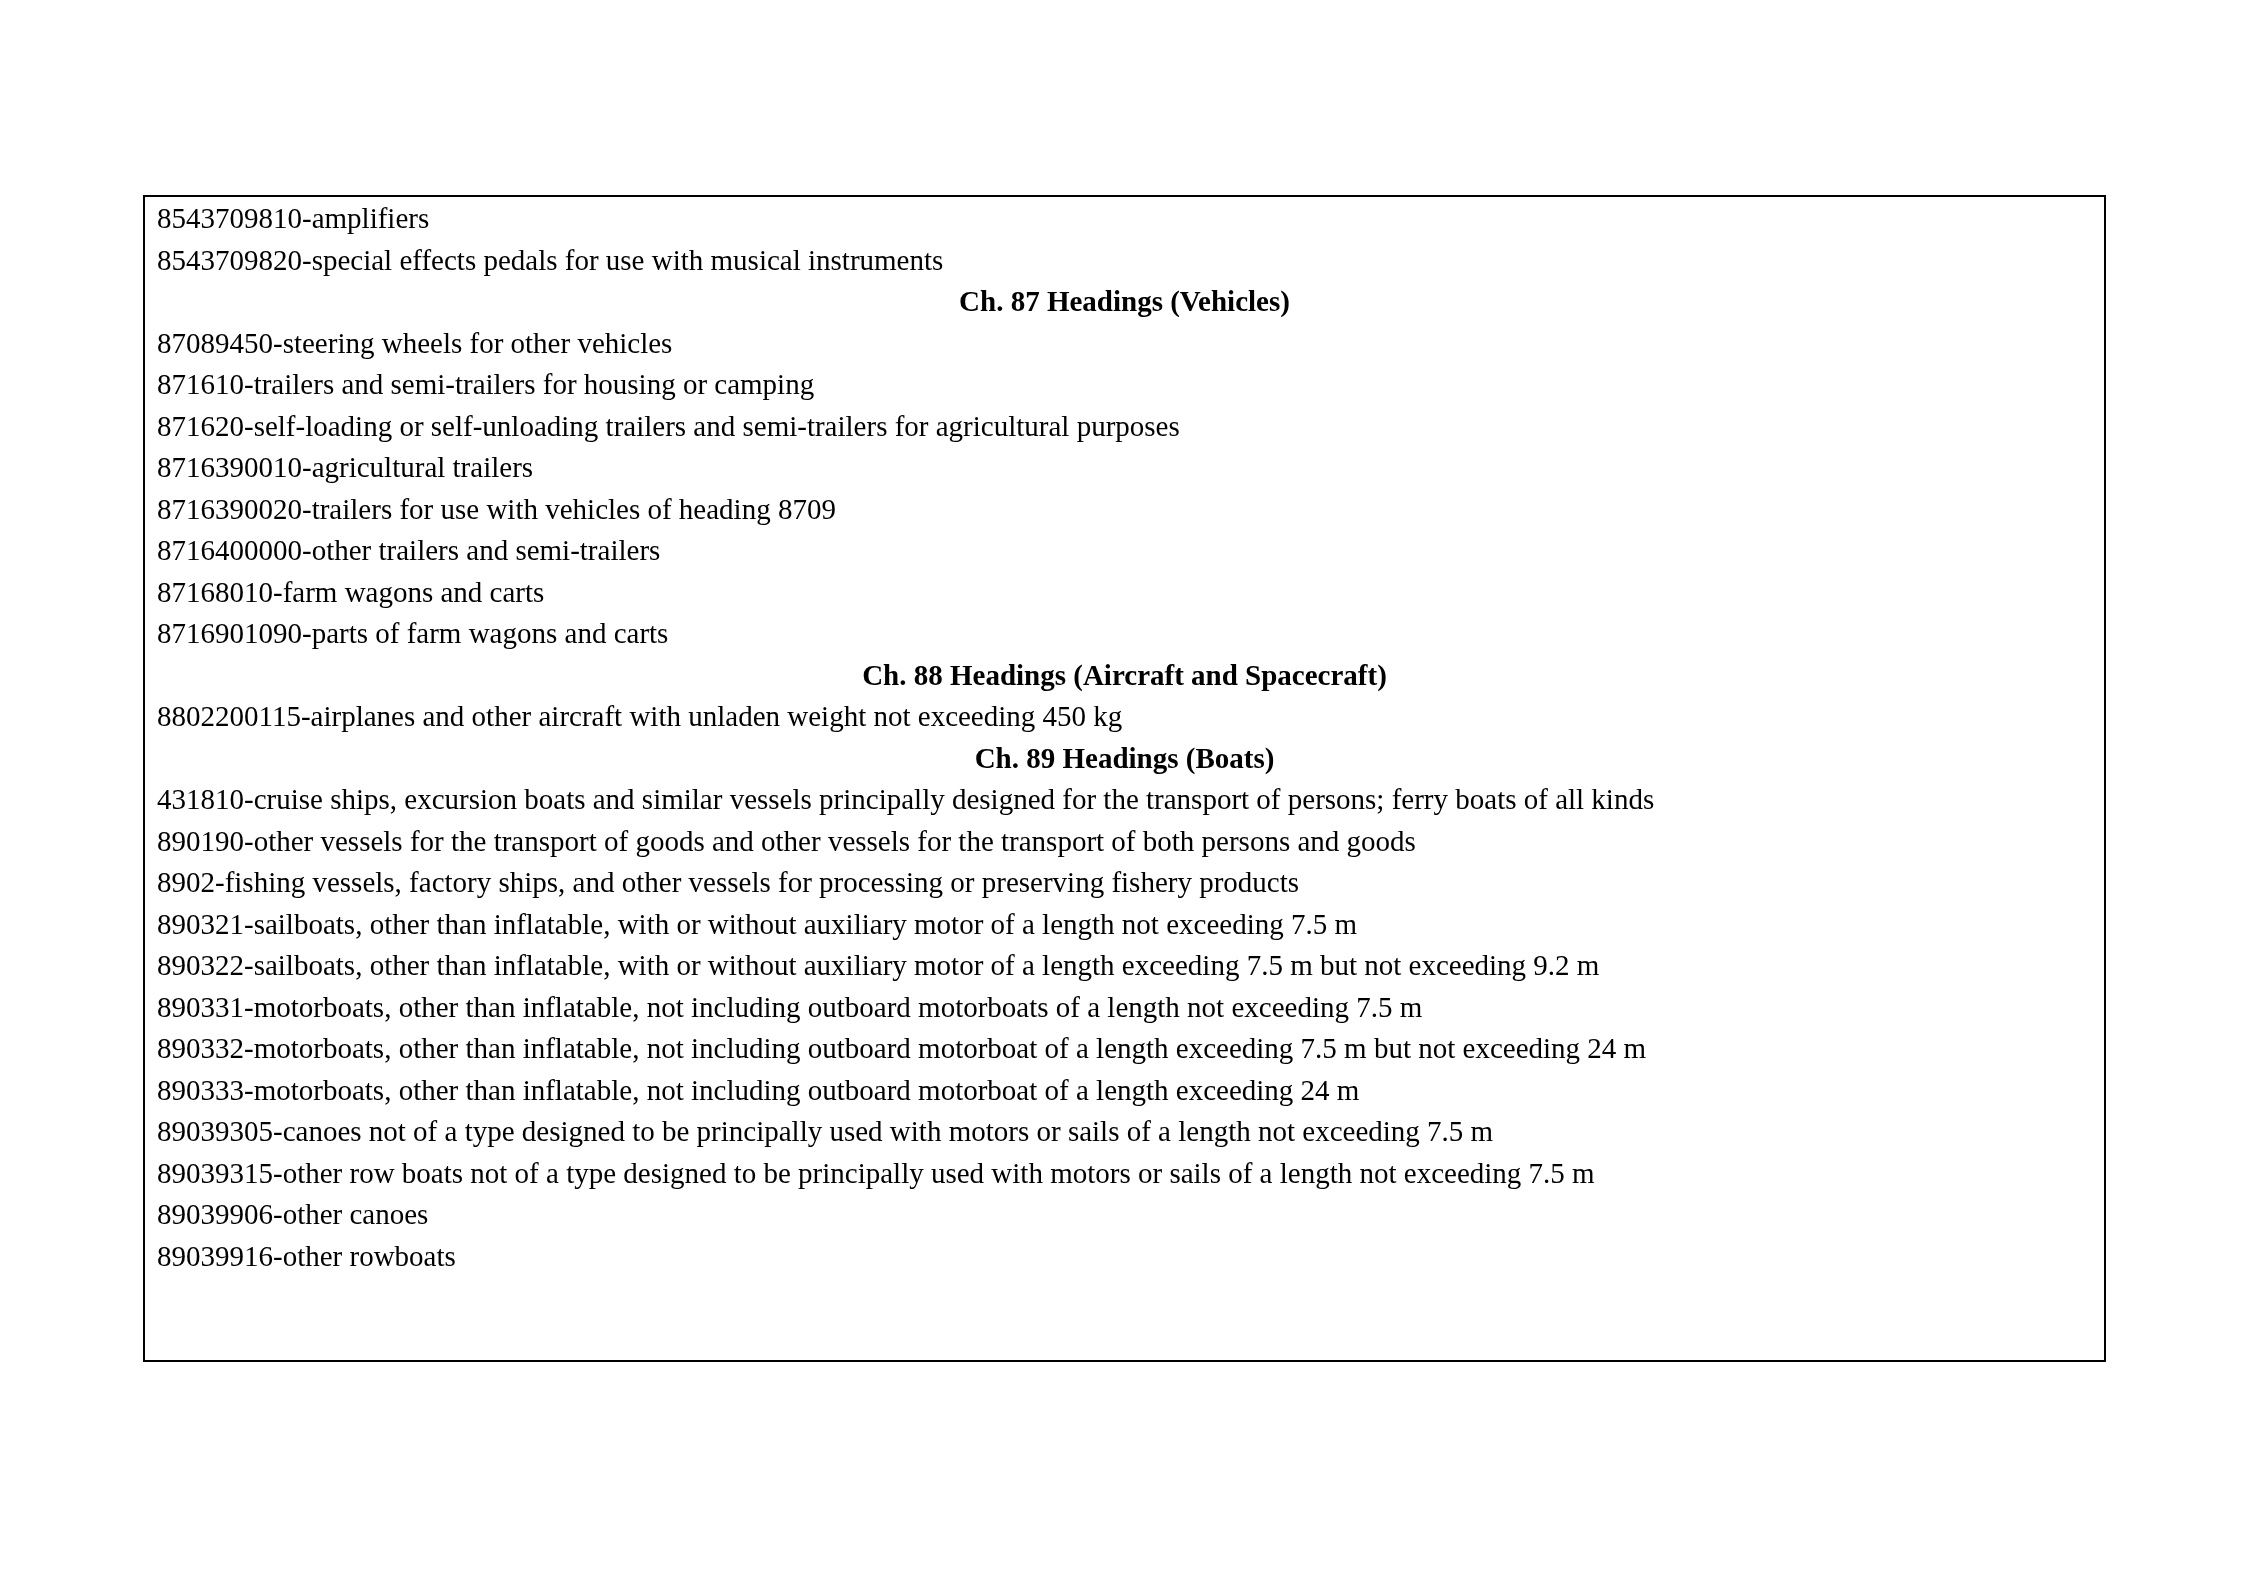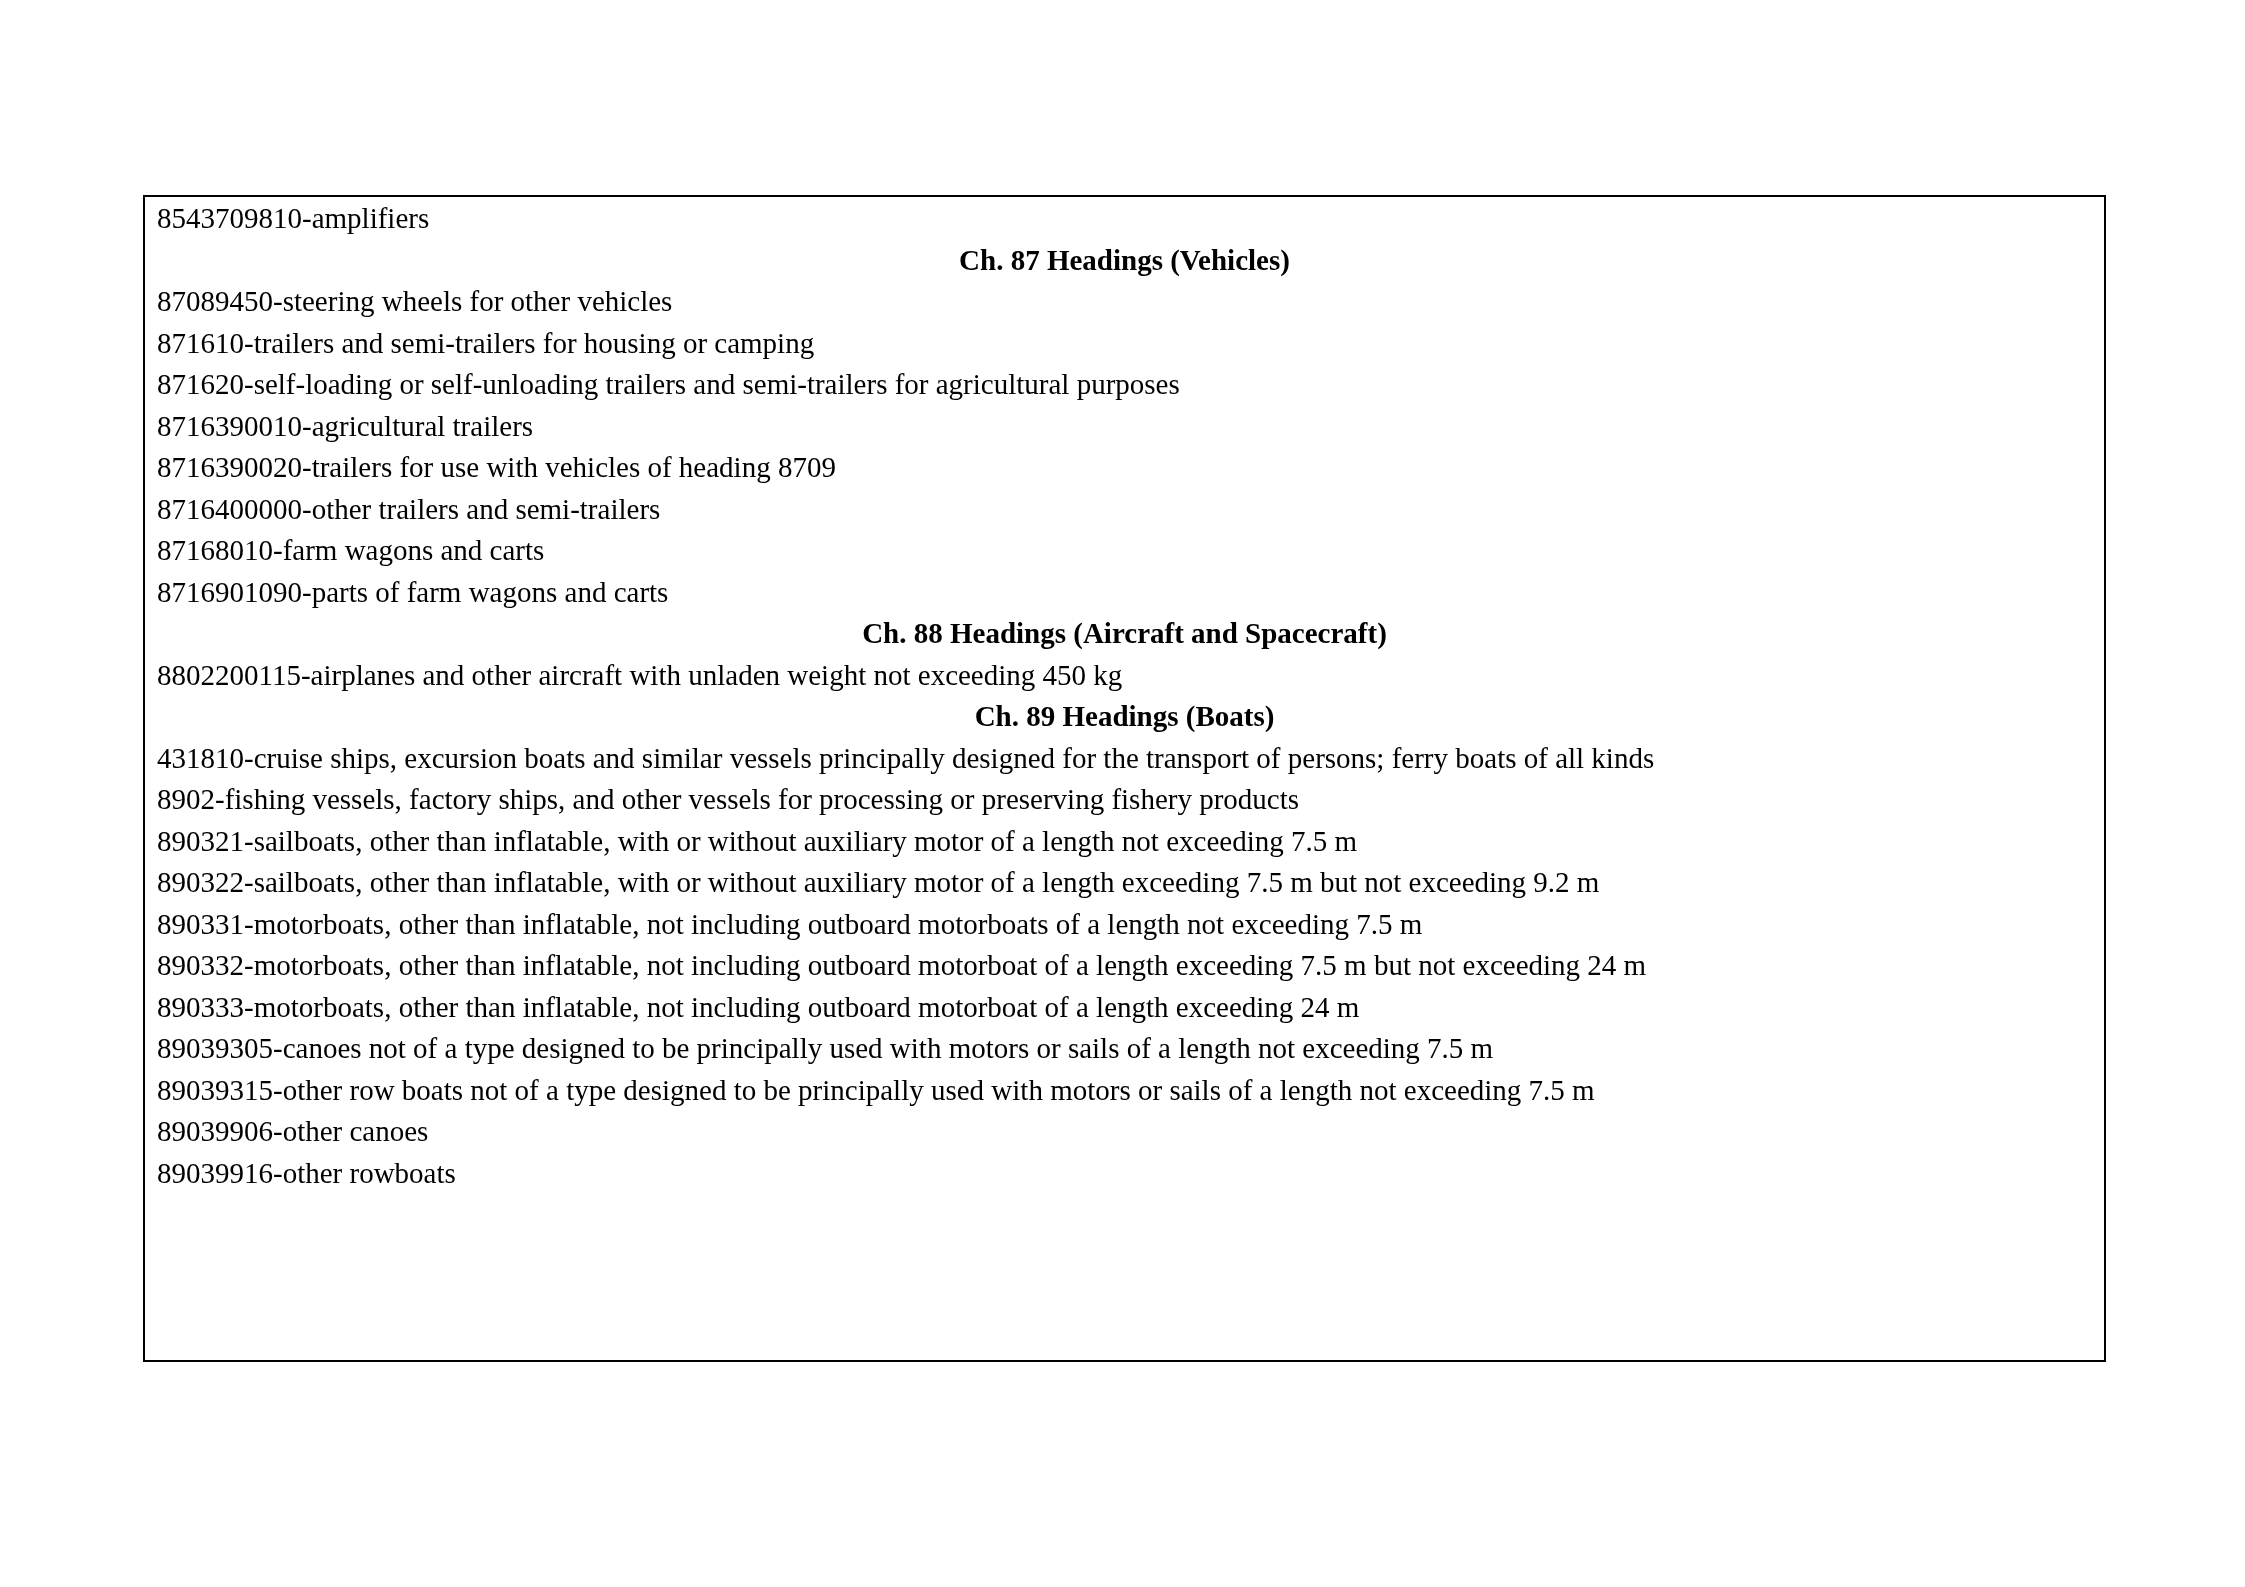--- a/index.html
+++ b/index.html
@@ -38,33 +38,35 @@
     text-align: center;
   }
 </style>
 </head>
 <body>
 
 <div class="page">
   <div class="content-box">
 
   <div class="line">8543709810-amplifiers</div>
+      <div class="line">8543709820-special effects pedals for use with musical instruments</div>
       <div class="line heading">Ch. 87 Headings (Vehicles)</div>
       <div class="line">87089450-steering wheels for other vehicles</div>
       <div class="line">871610-trailers and semi-trailers for housing or camping</div>
       <div class="line">871620-self-loading or self-unloading trailers and semi-trailers for agricultural purposes</div>
       <div class="line">8716390010-agricultural trailers</div>
       <div class="line">8716390020-trailers for use with vehicles of heading 8709</div>
       <div class="line">8716400000-other trailers and semi-trailers</div>
       <div class="line">87168010-farm wagons and carts</div>
       <div class="line">8716901090-parts of farm wagons and carts</div>
       <div class="line heading">Ch. 88 Headings (Aircraft and Spacecraft)</div>
       <div class="line">8802200115-airplanes and other aircraft with unladen weight not exceeding 450 kg</div>
       <div class="line heading">Ch. 89 Headings (Boats)</div>
       <div class="line">431810-cruise ships, excursion boats and similar vessels principally designed for the transport of persons; ferry boats of all kinds</div>
+      <div class="line">890190-other vessels for the transport of goods and other vessels for the transport of both persons and goods</div>
       <div class="line">8902-fishing vessels, factory ships, and other vessels for processing or preserving fishery products</div>
       <div class="line">890321-sailboats, other than inflatable, with or without auxiliary motor of a length not exceeding 7.5 m</div>
       <div class="line">890322-sailboats, other than inflatable, with or without auxiliary motor of a length exceeding 7.5 m but not exceeding 9.2 m</div>
       <div class="line">890331-motorboats, other than inflatable, not including outboard motorboats of a length not exceeding 7.5 m</div>
       <div class="line">890332-motorboats, other than inflatable, not including outboard motorboat of a length exceeding 7.5 m but not exceeding 24 m</div>
       <div class="line">890333-motorboats, other than inflatable, not including outboard motorboat of a length exceeding 24 m</div>
       <div class="line">89039305-canoes not of a type designed to be principally used with motors or sails of a length not exceeding 7.5 m</div>
       <div class="line">89039315-other row boats not of a type designed to be principally used with motors or sails of a length not exceeding 7.5 m</div>
       <div class="line">89039906-other canoes</div>
       <div class="line">89039916-other rowboats</div>

